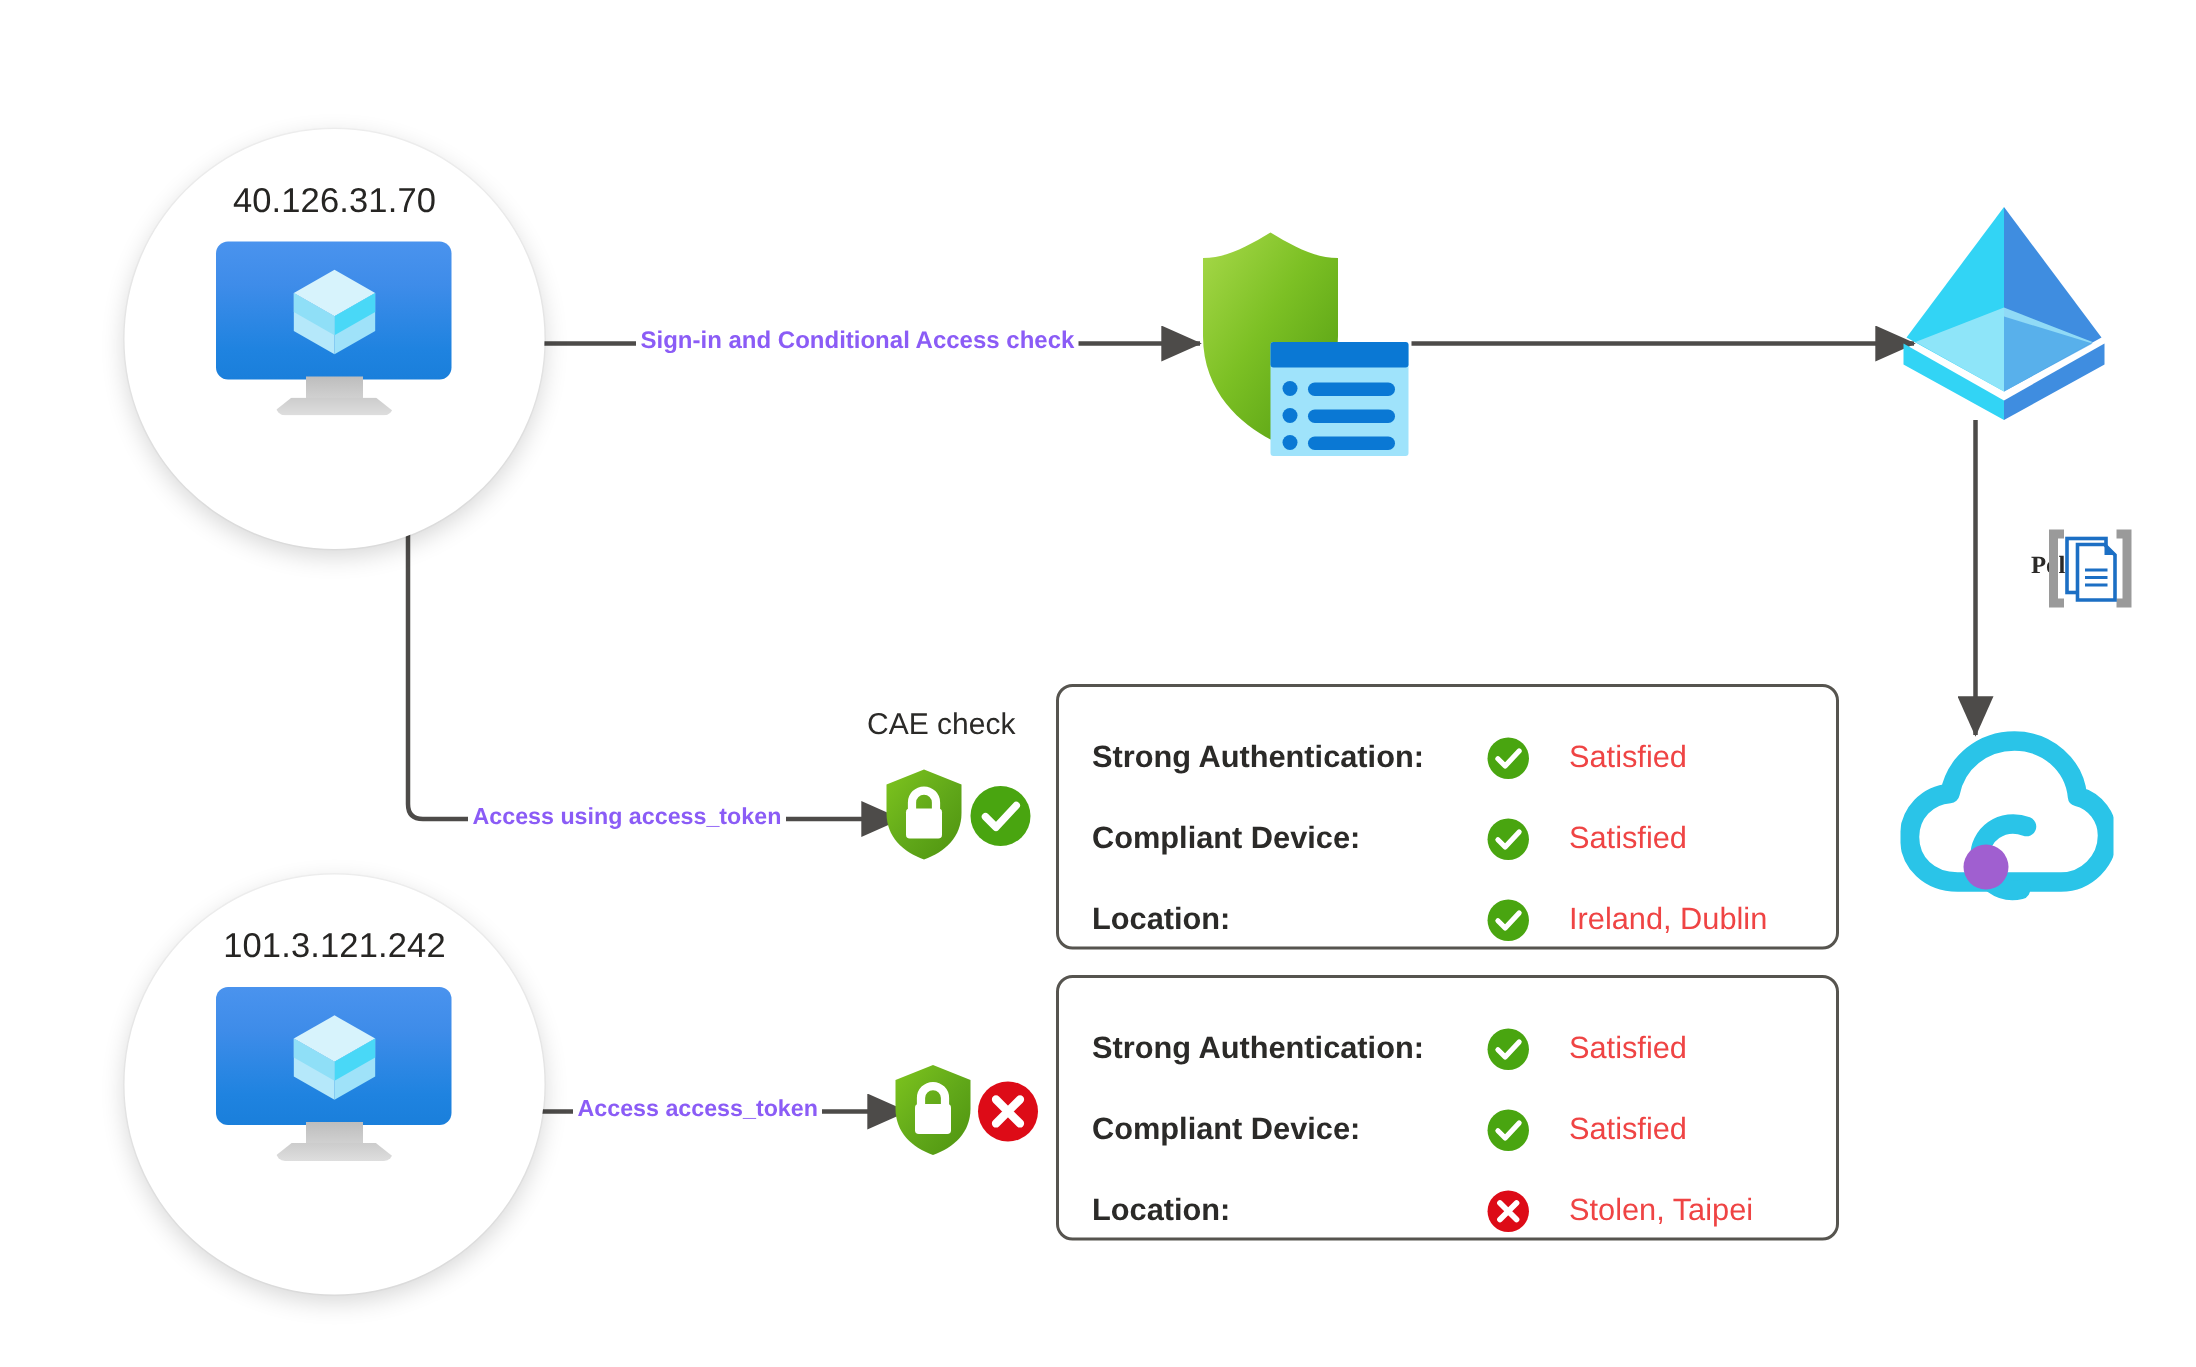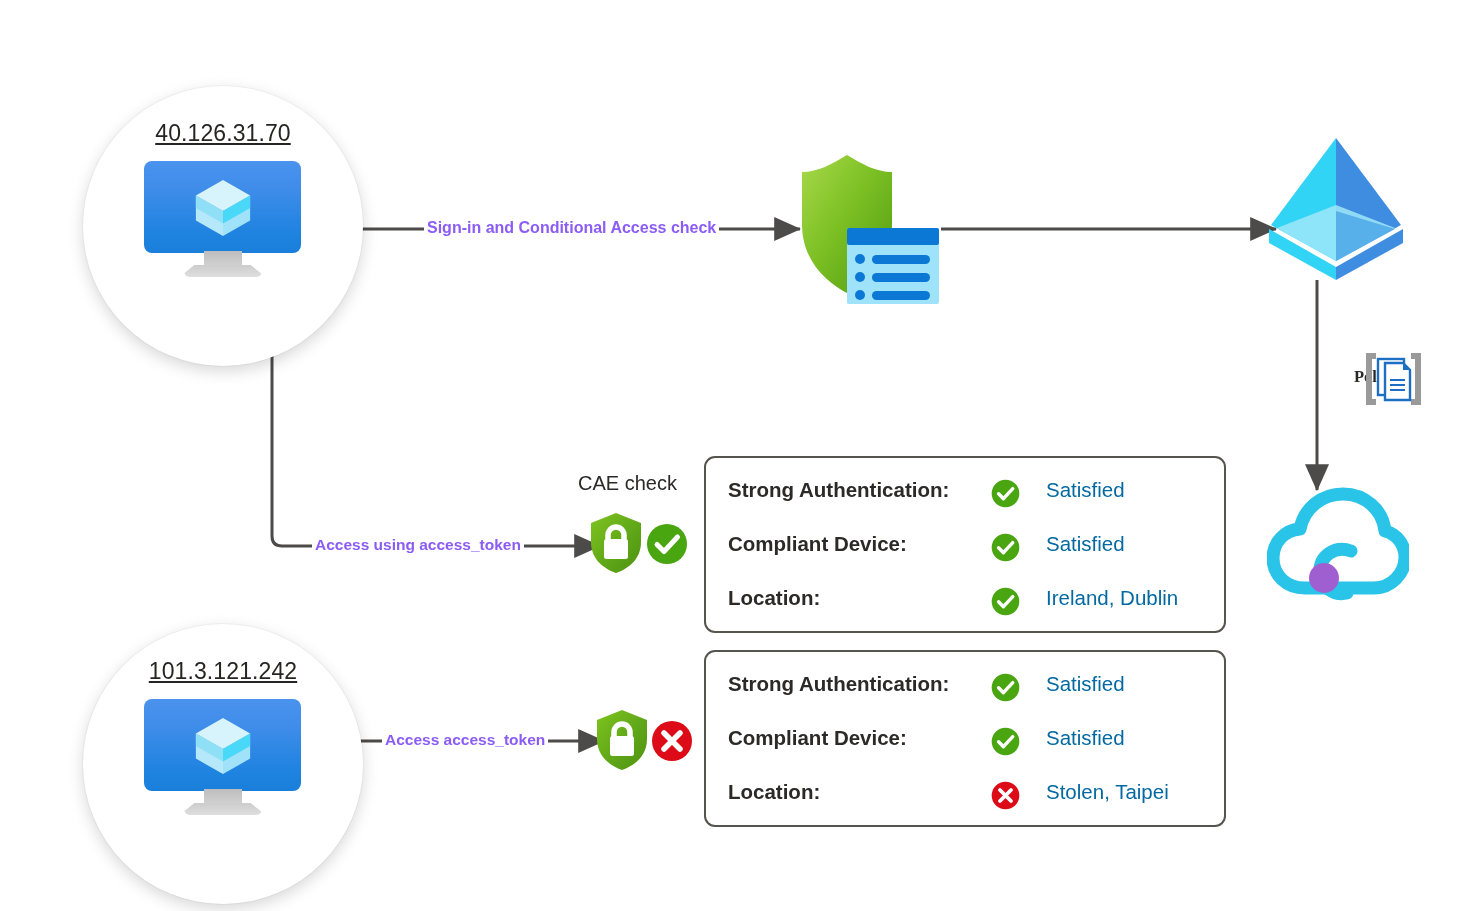--- a/index.html
+++ b/index.html
@@ -49,21 +49,20 @@
   .device-ip {
     position: absolute;
     left: 0;
     top: 34px;
     width: 280px;
     text-align: center;
     font-size: 23px;
     letter-spacing: 0.1px;
     color: #262523;
     font-family: "Liberation Sans", sans-serif;
-    text-decoration: underline;
   }
   .monitor {
     position: absolute;
     left: 61px;
     top: 75px;
     width: 157px;
     height: 112px;
   }
   .monitor-screen {
     position: absolute;
@@ -142,20 +141,21 @@
   .panel {
     position: absolute;
     box-sizing: border-box;
     border: 2.5px solid #56544f;
     border-radius: 11px;
     background: #ffffff;
     padding: 20px 24px 18px 22px;
   }
   .panel-row {
     display: flex;
+    align-items: center;
     height: 54px;
   }
   .panel-key {
     font-size: 20.5px;
     font-weight: bold;
     color: #2b2a28;
     width: 262px;
     flex: 0 0 262px;
     white-space: nowrap;
   }
@@ -163,21 +163,21 @@
     flex: 0 0 30px;
     width: 30px;
     height: 30px;
     margin-right: 26px;
     display: flex;
     align-items: center;
     justify-content: center;
   }
   .panel-val {
     font-size: 20.5px;
-    color: #0369a1;
+    color: #ef4444;
     white-space: nowrap;
   }
 
   .status-dot {
     width: 29px;
     height: 29px;
     display: block;
   }
 </style>
 </head>
@@ -214,21 +214,21 @@
           <polygon points="60,19 60,45 32,61 32,35" fill="#9fe2f9"></polygon>
           <polygon points="32,35 60,19 60,32 32,48" fill="#49d8f7"></polygon>
           <polygon points="4,19 32,35 32,48 4,32" fill="#8fdff7"></polygon>
         </svg>
       </div>
       <div class="monitor-neck"></div>
       <div class="monitor-base"></div>
     </div>
   </div>
 
-  <div class="device-node" style="left:83px; top:624px;">
+  <div class="device-node" style="left:83px; top:583px;">
     <div class="device-bubble"></div>
     <div class="device-ip">101.3.121.242</div>
     <div class="monitor">
       <div class="monitor-screen">
         <svg class="monitor-cube" viewBox="0 0 64 64">
           <polygon points="32,3 60,19 32,35 4,19" fill="#d7f3fc"></polygon>
           <polygon points="4,19 32,35 32,61 4,45" fill="#b5e8fa"></polygon>
           <polygon points="60,19 60,45 32,61 32,35" fill="#9fe2f9"></polygon>
           <polygon points="32,35 60,19 60,32 32,48" fill="#49d8f7"></polygon>
           <polygon points="4,19 32,35 32,48 4,32" fill="#8fdff7"></polygon>

